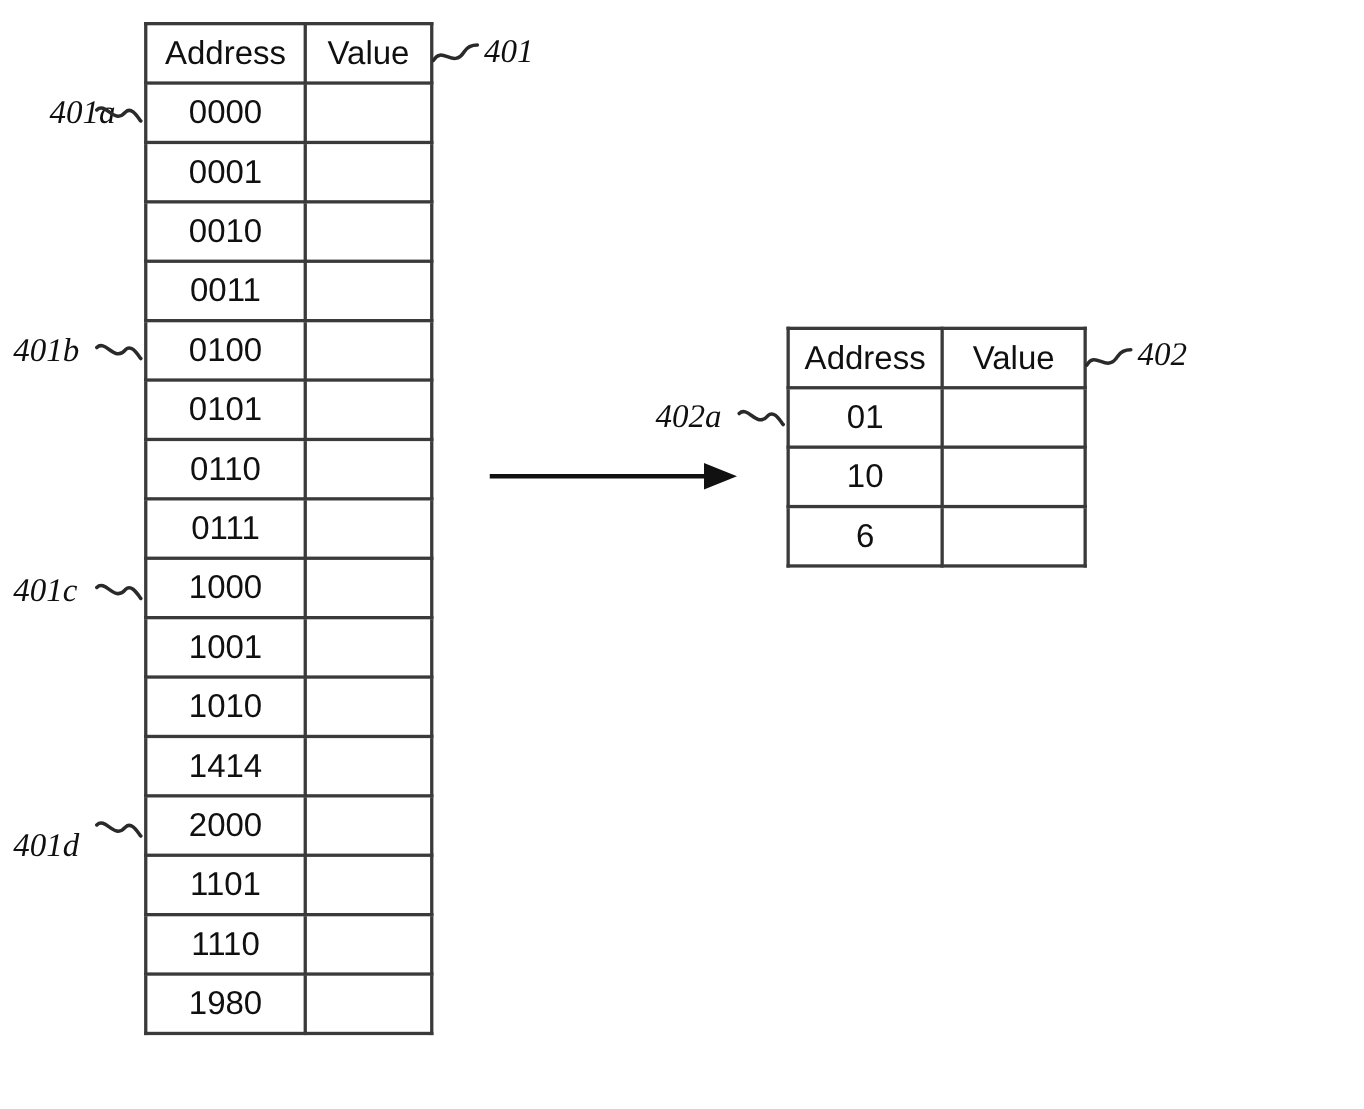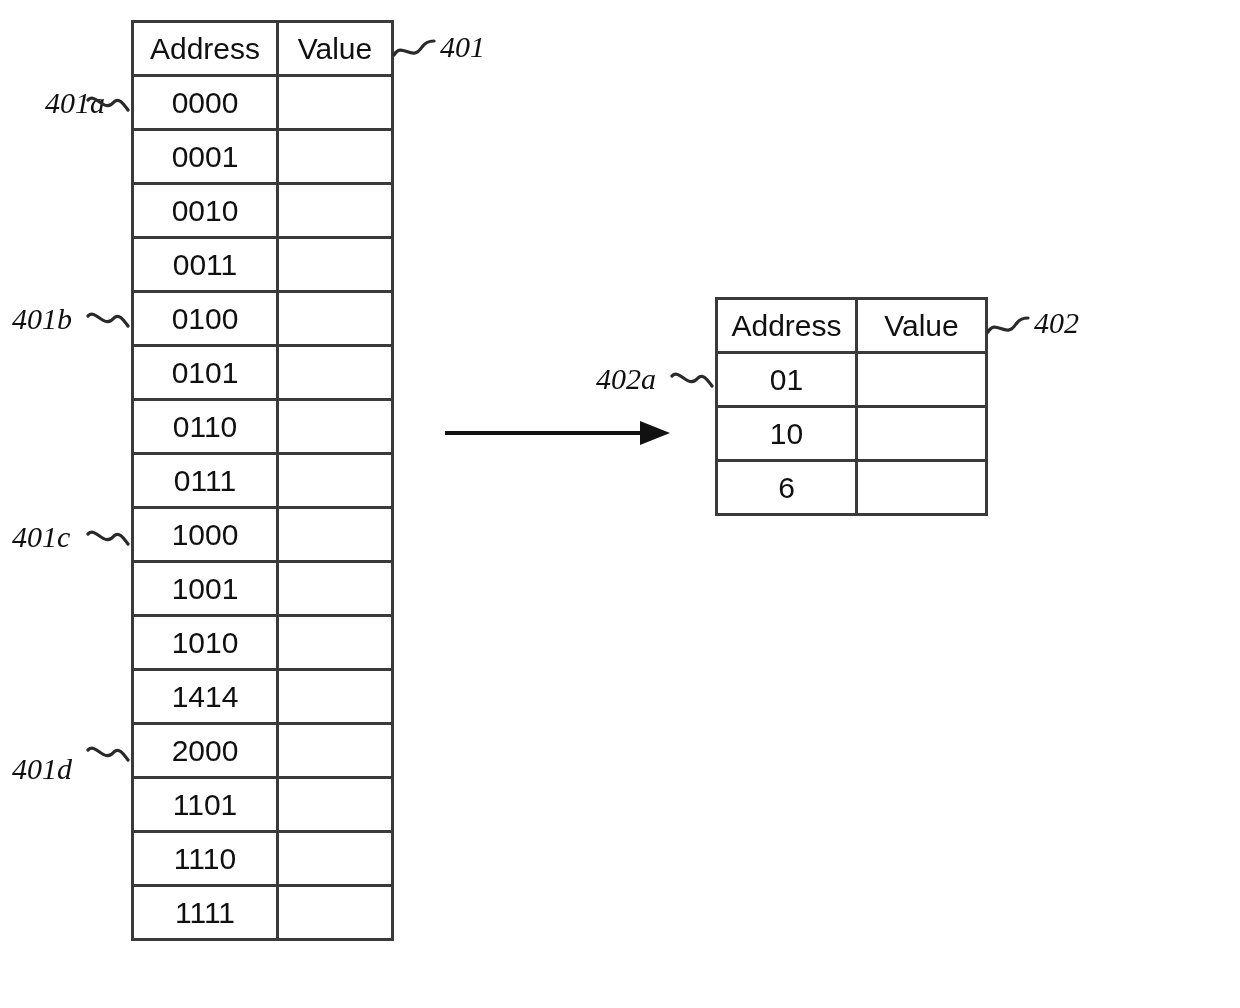--- a/index.html
+++ b/index.html
@@ -132,21 +132,21 @@
         </tr>
     <tr>
           <td class="col-addr">1101</td>
           <td class="col-value"></td>
         </tr>
     <tr>
           <td class="col-addr">1110</td>
           <td class="col-value"></td>
         </tr>
     <tr>
-          <td class="col-addr">1111</td>
+          <td class="col-addr">1980</td>
           <td class="col-value"></td>
         </tr>
   </tbody>
     </table>
 
   <table id="tbl402" class="diagram-table">
     <tbody>
         <tr>
       <th class="col-addr">Address</th>
       <th class="col-value">Value</th>

